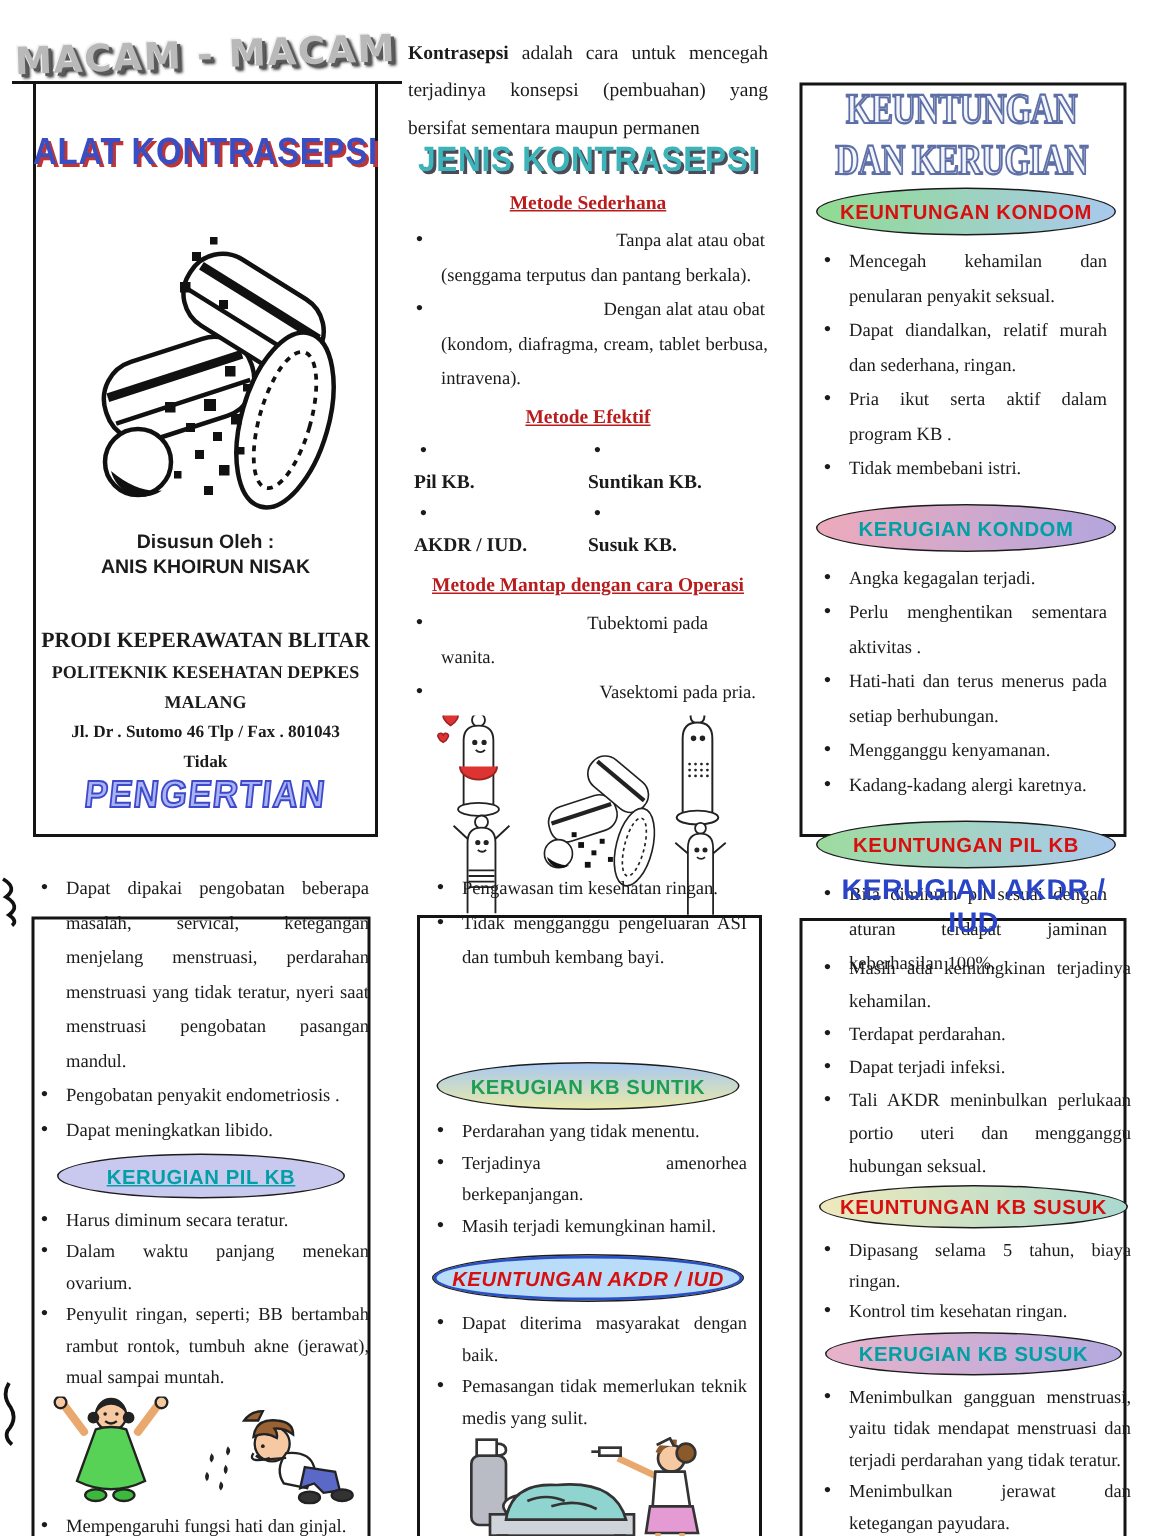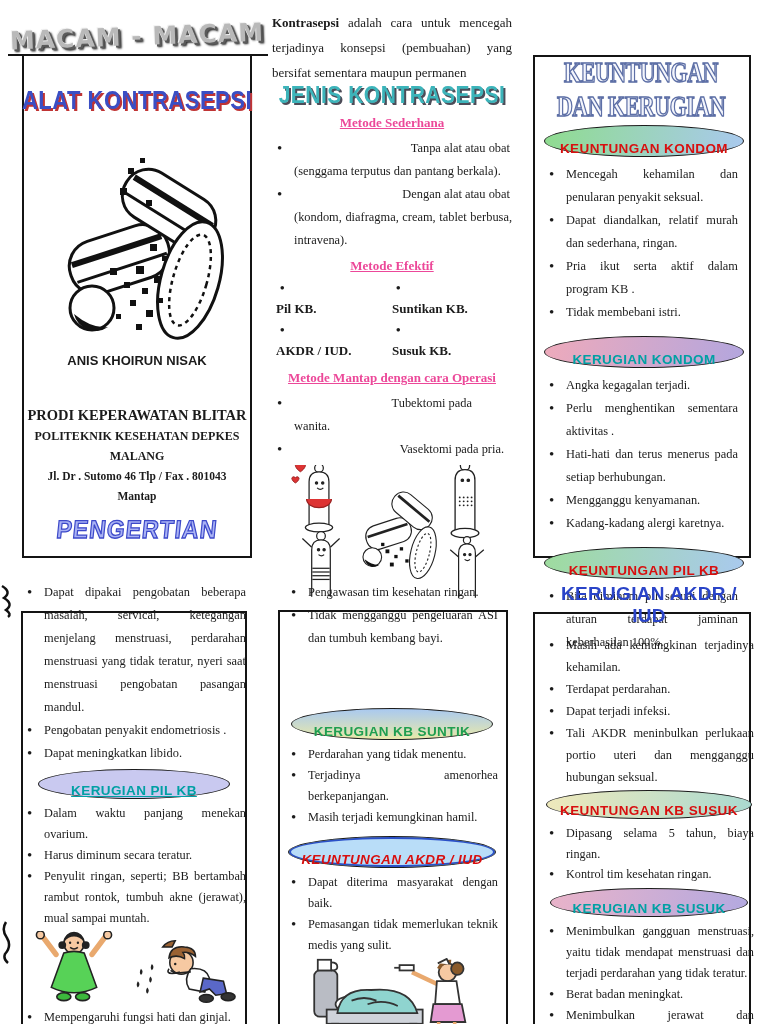--- a/index.html
+++ b/index.html
@@ -17,33 +17,33 @@
   .wa-alat{font-family:"Liberation Sans",sans-serif;font-weight:bold;font-size:22px;letter-spacing:.5px;
     color:#3a4ec4;text-shadow:2px 2px 0 #c03434;transform:scaleY(1.15);text-align:center;}
   .wa-jenis{font-family:"Liberation Sans",sans-serif;font-weight:bold;font-size:21px;letter-spacing:.5px;
     color:#3cb4ba;text-shadow:2px 2px 0 #4c4c58;transform:scaleY(1.12);text-align:center;}
   .wa-kk{font-family:"Liberation Serif",serif;font-weight:bold;font-size:22px;letter-spacing:-.5px;
     color:#f3f5fc;-webkit-text-stroke:1.1px #5d6fa6;text-shadow:0 0 1px #5d6fa6;
     transform:scaleY(1.3);text-align:center;}
   .wa-pengertian{font-family:"Liberation Sans",sans-serif;font-weight:bold;font-size:23px;letter-spacing:1px;
     color:#a9b2f4;-webkit-text-stroke:1.2px #3d49c9;transform:skewX(-6deg) scaleY(1.1);text-align:center;}
 
-  .method-head{color:#ec4899;font-weight:bold;text-decoration:underline;text-align:center;
+  .method-head{color:#b91c1c;font-weight:bold;text-decoration:underline;text-align:center;
     font-size:13px;margin:6px 0;}
 
   .bi{position:relative;padding-left:22px;text-align:justify;}
   .bi::before{content:"\2022";position:absolute;left:5px;top:0;font-size:15px;} 
 
   .lh23 .bi,.lh23 .nb{font-size:12.4px;line-height:23px;}
   .lh22 .bi,.lh22 .nb{font-size:12.4px;line-height:22px;}
   .lh21 .bi,.lh21 .nb{font-size:12.3px;line-height:21px;}
   .lh20 .bi,.lh20 .nb{font-size:12.2px;line-height:20.5px;}
 
   .oval{margin:4px auto;border:1.6px solid #1c1c1c;border-radius:50%;
-    display:flex;align-items:flex-end;justify-content:center;
+    display:flex;align-items:center;justify-content:center;
     font-family:"Liberation Sans",sans-serif;font-weight:bold;font-size:13.5px;letter-spacing:.4px;}
   .red{color:#d80f0f;}.teal{color:#00a0a4;}.green{color:#1f9e50;}
   .ov-kkondom{background:linear-gradient(100deg,#8fdc8f,#a9c9ee);}
   .ov-rkondom{background:linear-gradient(100deg,#eeaabb,#b3a6de);}
   .ov-kpil{background:linear-gradient(100deg,#9edc9e,#a9c9ee);}
   .ov-rpil{background:#c9c9f0;}
   .ov-rsuntik{background:linear-gradient(180deg,#a9c9f0,#e9e9a9);}
   .ov-kakdr{background:#b9ddf8;box-shadow:0 0 0 2px #2a50c8 inset;}
   .ov-ksusuk{background:linear-gradient(100deg,#efe9bb,#a9d9d0);}
   .ov-rsusuk{background:linear-gradient(100deg,#e9b3c9,#b3a9e0);}
@@ -103,36 +103,37 @@
           <rect x="96" y="162" width="7" height="7"></rect>
             <rect x="66" y="166" width="5" height="5"></rect>
           <rect x="108" y="150" width="5" height="5"></rect>
             <rect x="86" y="176" width="6" height="6"></rect>
           <rect x="100" y="96" width="7" height="7"></rect>
             <rect x="112" y="108" width="5" height="5"></rect>
         </g>
       </svg>
 
       <div class="sans center" style="position:absolute;top:352px;left:0;width:258px;font-weight:bold;font-size:13px;line-height:17px;">
+        <div>Disusun Oleh :</div>
         <div>ANIS KHOIRUN NISAK</div>
       </div>
 
-      <div class="center" style="position:absolute;top:404px;left:2px;width:254px;font-weight:bold;">
+      <div class="center" style="position:absolute;top:416px;left:2px;width:254px;font-weight:bold;">
         <div style="font-size:14.5px;line-height:22px;">PRODI KEPERAWATAN  BLITAR</div>
         <div style="font-size:12px;line-height:20px;">POLITEKNIK KESEHATAN DEPKES MALANG</div>
         <div style="font-size:11.5px;line-height:20px;">Jl.  Dr . Sutomo 46 Tlp / Fax . 801043</div>
-        <div style="font-size:11.5px;line-height:20px;">Mantap</div>
+        <div style="font-size:11.5px;line-height:20px;">Tidak</div>
       </div>
 
       <div class="wa-pengertian" style="position:absolute;top:516px;left:0;width:258px;">PENGERTIAN</div>
     </div>
   </div>
 
   <div class="col" style="left:272px;top:0;width:240px;height:572px;">
-    <div class="content" style="padding-top:10px;">
+    <div class="content" style="padding-top:22px;">
       <p class="intro" style="margin:0;"><b>Kontrasepsi</b><span> adalah cara untuk mencegah terjadinya konsepsi (pembuahan) yang bersifat sementara maupun permanen</span></p>
       <div class="wa-jenis" style="margin-top:-2px;">JENIS KONTRASEPSI</div>
       <div class="method-head" style="margin-top:8px;">Metode Sederhana</div>
 
       <div class="lh23">
         <div class="bi">
           <span class="r-line">Tanpa alat atau obat</span>
           <span class="j-line">(senggama terputus dan pantang berkala).</span>
         </div>
         <div class="bi">
@@ -297,22 +298,22 @@
     <div class="content" style="padding:6px 12px 0 14px;">
       <div class="lh23">
         <div class="bi"><span>Dapat dipakai pengobatan beberapa masalah, servical, ketegangan menjelang menstruasi, perdarahan menstruasi yang tidak teratur, nyeri saat menstruasi pengobatan pasangan mandul.</span></div>
         <div class="bi"><span>Pengobatan penyakit endometriosis .</span></div>
         <div class="bi"><span>Dapat meningkatkan libido.</span></div>
       </div>
       <div class="oval ov-rpil teal" style="width:190px;height:28px;margin-top:4px;text-decoration:underline;">
           <span>KERUGIAN PIL KB</span>
         </div>
       <div class="lh21" style="margin-top:3px;">
+        <div class="bi"><span>Harus diminum secara teratur.</span></div>
         <div class="bi"><span>Dalam waktu panjang menekan ovarium.</span></div>
-        <div class="bi"><span>Harus diminum secara teratur.</span></div>
         <div class="bi"><span>Penyulit ringan, seperti; BB bertambah rambut rontok, tumbuh akne (jerawat), mual sampai muntah.</span></div>
       </div>
       <div class="imgrow" style="margin-top:2px;height:72px;">
 
         <svg width="88" height="72" viewBox="0 0 110 92">
           <g stroke="#222" stroke-width="2">
             <path d="M32 30 L14 6 M78 30 L96 6" stroke="#e9a96e" stroke-width="7" stroke-linecap="round" fill="none"></path>
             <circle cx="12" cy="5" r="5" fill="#f6c9a2"></circle>
               <circle cx="98" cy="5" r="5" fill="#f6c9a2"></circle>
             <circle cx="55" cy="16" r="13" fill="#f6c9a2"></circle>
@@ -427,21 +428,20 @@
         </div>
       <div class="lh20" style="margin-top:3px;">
         <div class="bi"><span>Dipasang selama 5 tahun, biaya ringan.</span></div>
         <div class="bi"><span>Kontrol tim kesehatan ringan.</span></div>
       </div>
       <div class="oval ov-rsusuk teal" style="width:196px;height:27px;margin-top:3px;">
           <span>KERUGIAN KB SUSUK</span>
         </div>
       <div class="lh21" style="margin-top:4px;">
         <div class="bi"><span>Menimbulkan gangguan menstruasi, yaitu tidak mendapat menstruasi dan terjadi perdarahan yang tidak teratur.</span></div>
-        <div class="bi"><span>Berat badan meningkat.</span></div>
         <div class="bi"><span>Menimbulkan jerawat dan ketegangan payudara.</span></div>
 
       </div>
 
     </div>
   </div>
 
   <svg class="col" style="left:0;top:584px;" width="16" height="34" viewBox="0 0 16 34">
     <path d="M2 2 Q12 8 4 14 Q14 20 6 26 Q12 30 8 33" fill="none" stroke="#111" stroke-width="2.5"></path>
   </svg>

